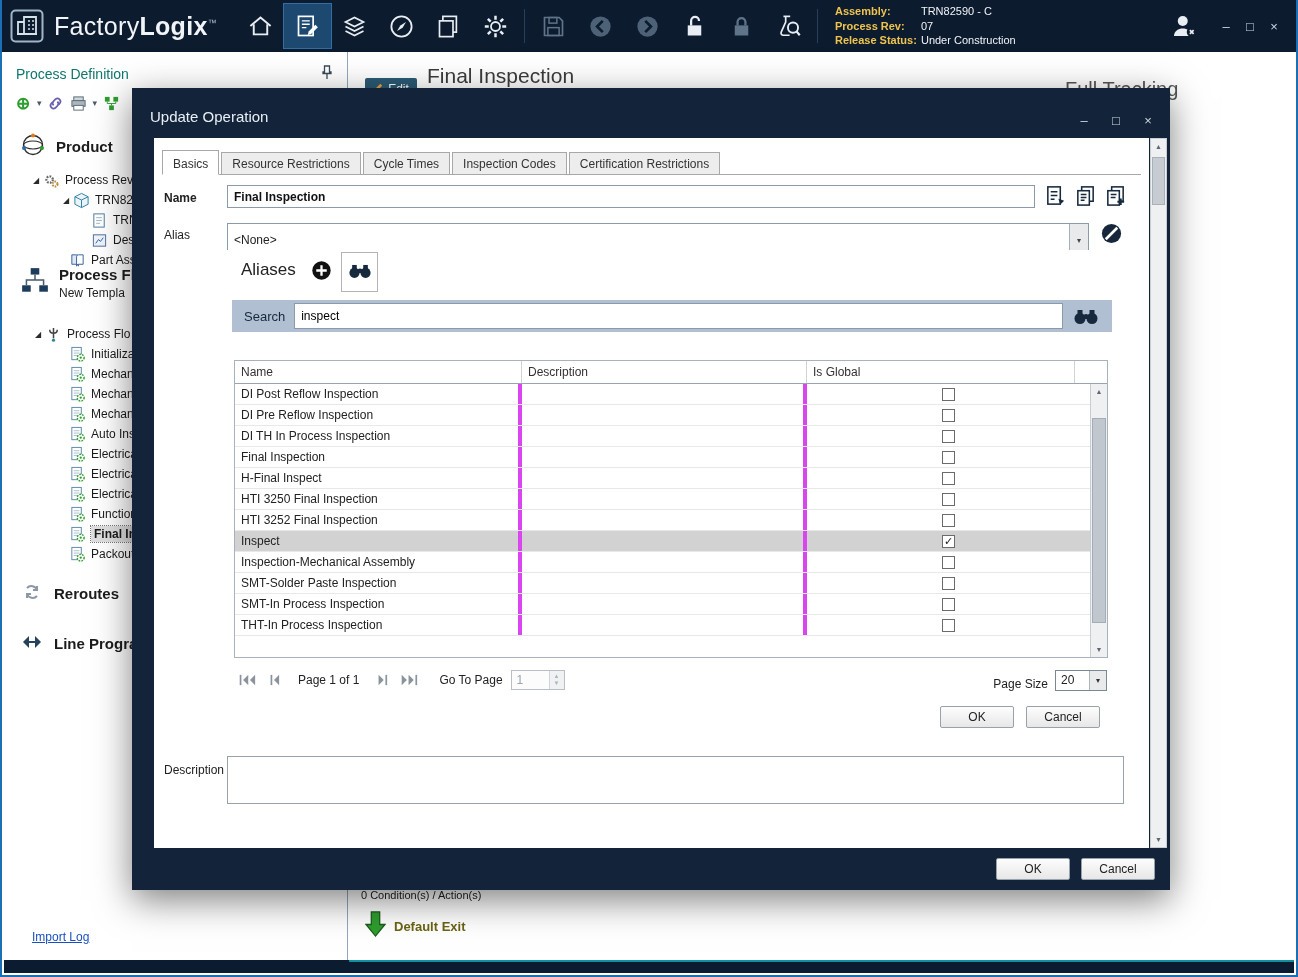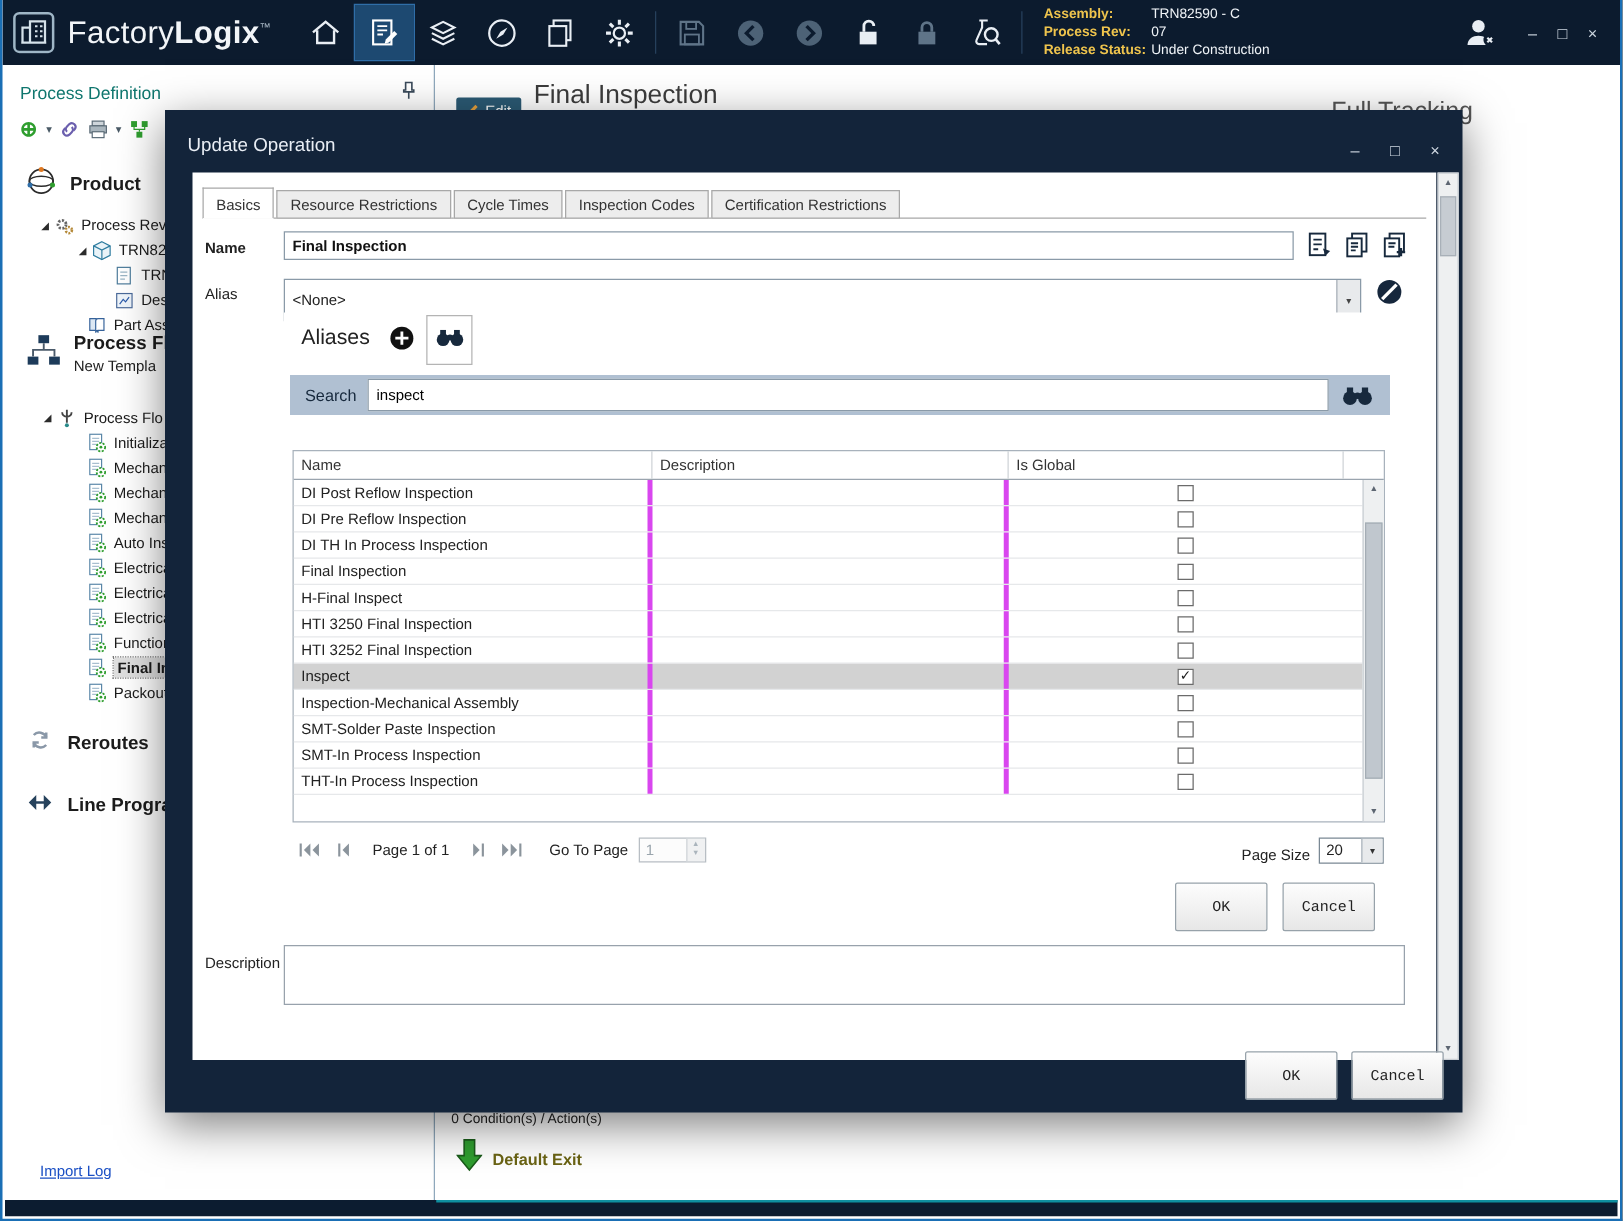--- a/index.html
+++ b/index.html
@@ -121,21 +121,21 @@
 .ptext{margin:0 10px;white-space:nowrap}
 .goto-lb{margin-left:16px;margin-right:8px;white-space:nowrap}
 .goto{width:54px;height:20px;border:1px solid #b8bec4;background:#fcfcfc;display:flex}
 .goto .gv{flex:1;font-size:12px;color:#9aa5ad;padding:2px 5px}
 .goto .gs{width:15px;border-left:1px solid #d0d4d8;background:#f0f1f2;display:flex;flex-direction:column;align-items:center;justify-content:center;font-size:6px;color:#aab4bc;line-height:7px}
 .psize{margin-left:auto;display:flex;align-items:flex-end;gap:7px;white-space:nowrap}
 .combo{width:52px;height:21px;border:1px solid #7a8894;background:#fff;display:flex;cursor:pointer}
 .combo .cv{flex:1;font-size:12px;padding:2px 5px;color:#222}
 .combo .cd{width:17px;border-left:1px solid #aab4bc;background:#e8eaec;display:flex;align-items:center;justify-content:center;font-size:8px;color:#333}
 .ap-btns{position:absolute;right:14px;top:456px;display:flex;gap:12px}
-.btn{min-width:74px;height:39px;background:linear-gradient(#fdfdfd,#e7e7e7);border:1px solid #97a2aa;border-radius:2px;font-size:12px;color:#222;display:flex;align-items:center;justify-content:center;font-family:Liberation Mono, monospace;cursor:pointer;padding:0 10px}
+.btn{min-width:74px;height:22px;background:linear-gradient(#fdfdfd,#e7e7e7);border:1px solid #97a2aa;border-radius:2px;font-size:12px;color:#222;display:flex;align-items:center;justify-content:center;font-family:Liberation Sans, sans-serif;cursor:pointer;padding:0 10px}
 
 .desc-box{position:absolute;left:73px;top:618px;width:897px;height:48px;border:1px solid #98a2ac;resize:none;font-family:"Liberation Sans",sans-serif;font-size:12px;padding:4px}
 .sect{position:absolute;left:10px;top:679px;width:960px;height:22px;display:flex;border:1px solid #a8b2bc;background:#fff}
 .sect .sh{flex:1;font-size:12px;color:#222;padding:4px 8px;border-right:1px solid #a8b2bc;white-space:nowrap}
 .sect .sh:last-child{border-right:none}
 .m-foot{position:absolute;right:15px;bottom:10px;display:flex;gap:11px}
 </style>
 </head>
 <body>
 

